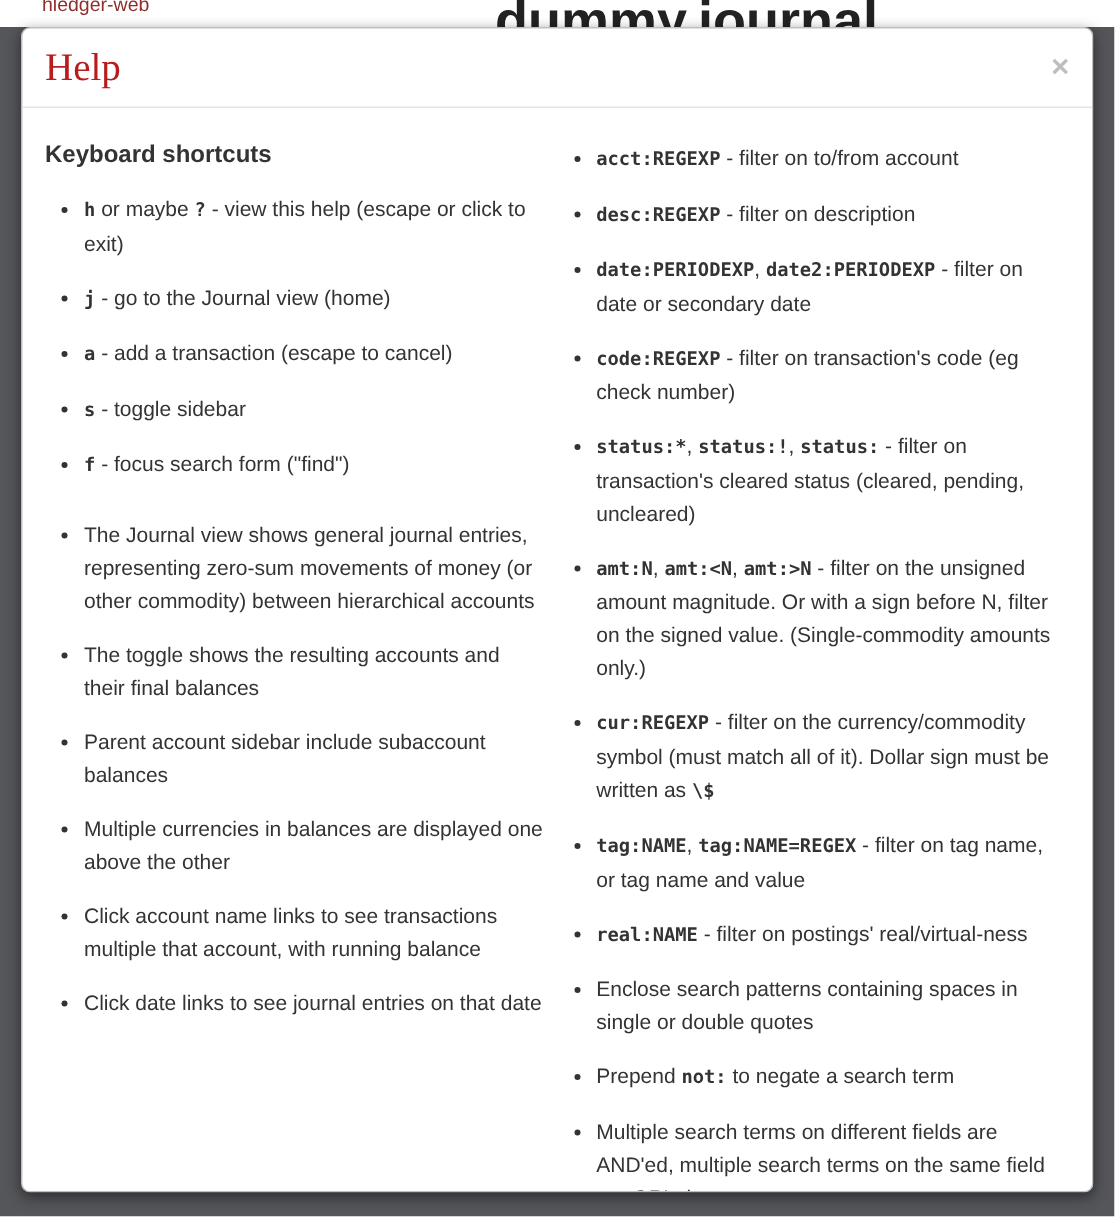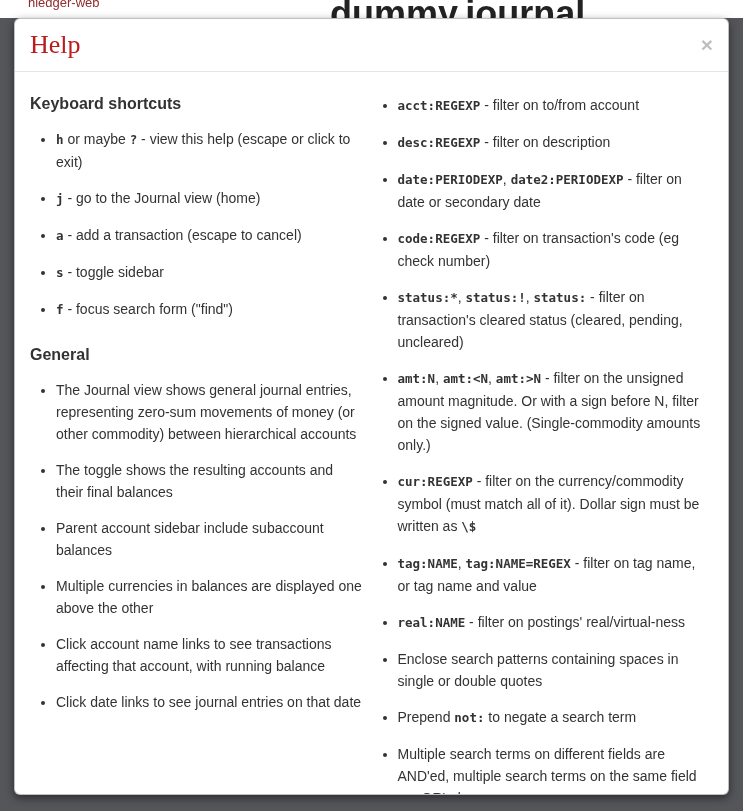--- a/index.html
+++ b/index.html
@@ -101,27 +101,26 @@
   <div class="modal-body">
     <div class="help-col">
         <div class="section-heading">Keyboard shortcuts</div>
         <ul class="help-list">
           <li><code>h</code> or maybe <code>?</code> - view this help (escape or click to exit)</li>
           <li><code>j</code> - go to the Journal view (home)</li>
           <li><code>a</code> - add a transaction (escape to cancel)</li>
           <li><code>s</code> - toggle sidebar</li>
           <li><code>f</code> - focus search form ("find")</li>
         </ul>
-        <div class="section-heading">General</div>
         <ul class="help-list">
           <li>The Journal view shows general journal entries, representing zero-sum movements of money (or other commodity) between hierarchical accounts</li>
           <li>The toggle shows the resulting accounts and their final balances</li>
           <li>Parent account sidebar include subaccount balances</li>
           <li>Multiple currencies in balances are displayed one above the other</li>
-          <li>Click account name links to see transactions affecting that account, with running balance</li>
+          <li>Click account name links to see transactions multiple that account, with running balance</li>
           <li>Click date links to see journal entries on that date</li>
         </ul>
       </div>
     <div class="help-col">
         <ul class="help-list">
           <li><code>acct:REGEXP</code> - filter on to/from account</li>
           <li><code>desc:REGEXP</code> - filter on description</li>
           <li><code>date:PERIODEXP</code>, <code>date2:PERIODEXP</code> - filter on date or secondary date</li>
           <li><code>code:REGEXP</code> - filter on transaction's code (eg check number)</li>
           <li><code>status:*</code>, <code>status:!</code>, <code>status:</code> - filter on transaction's cleared status (cleared, pending, uncleared)</li>

